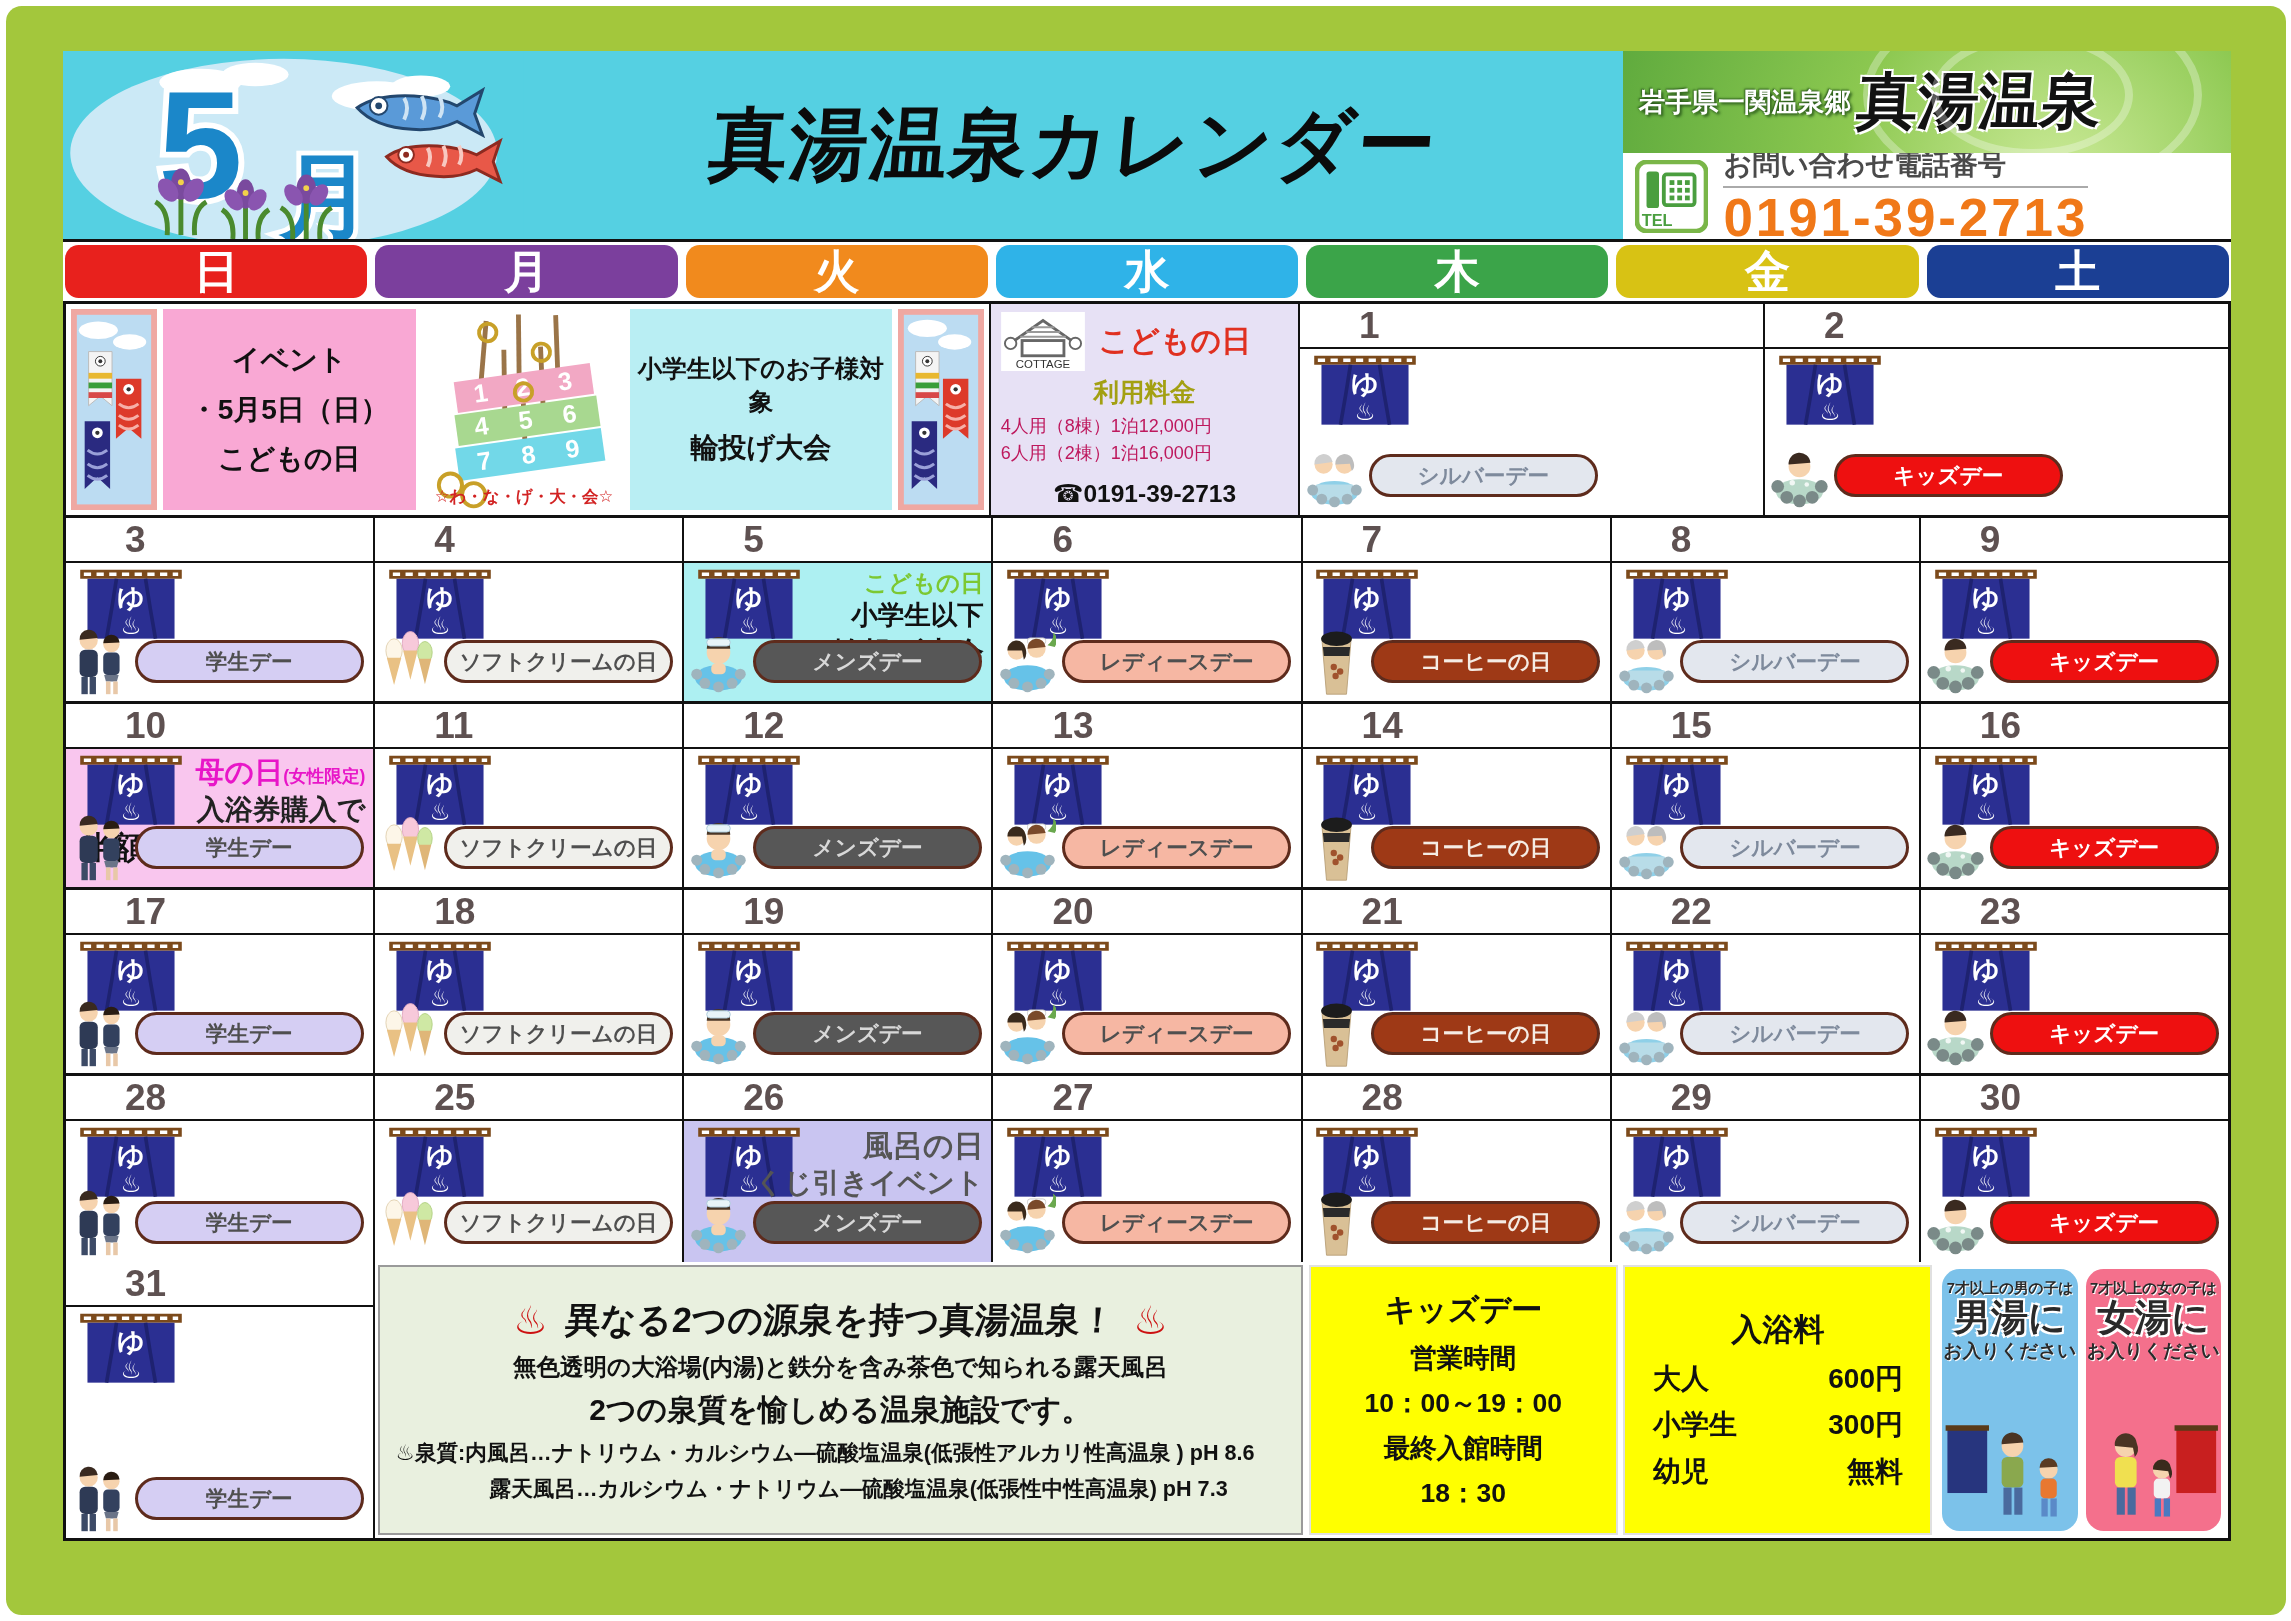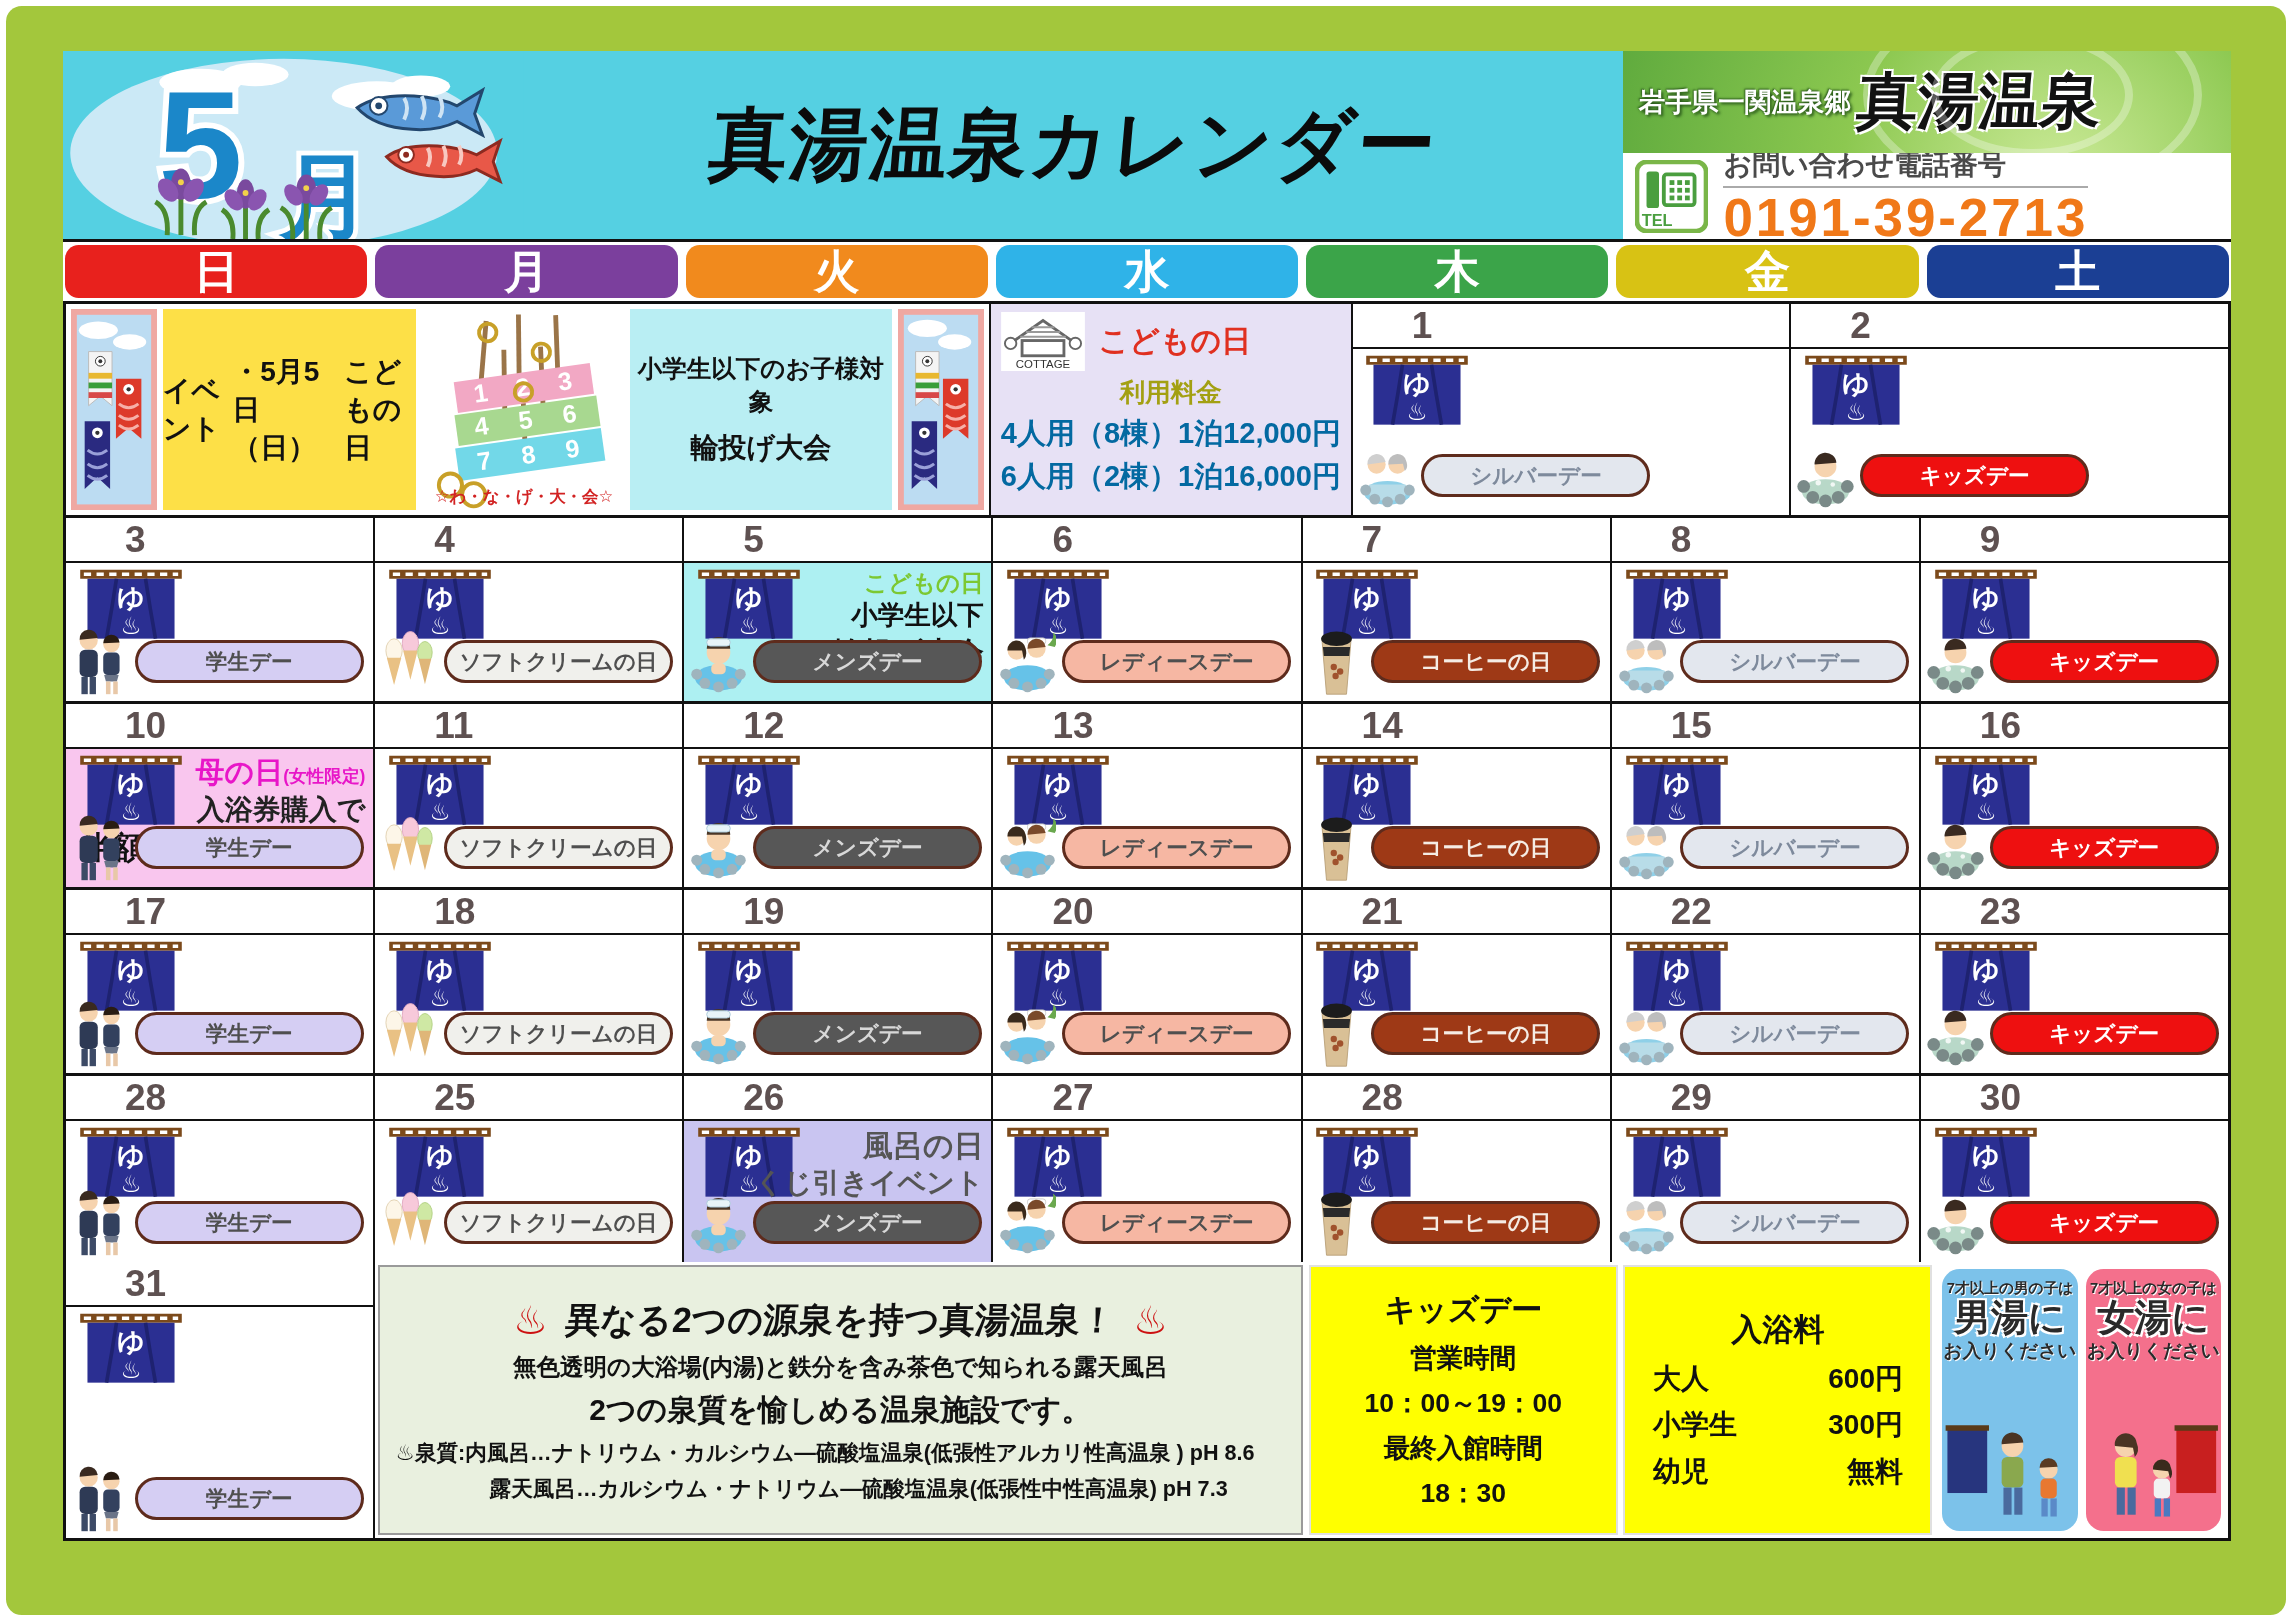--- a/index.html
+++ b/index.html
@@ -39,30 +39,30 @@
 .num{height:45px;border-bottom:2.9px solid #111;display:flex;align-items:center;padding-left:59px;font-size:37px;font-weight:bold;color:#5e5151;flex:0 0 45px}
 .cellbody{flex:1;position:relative;overflow:hidden}
 .noren{position:absolute;left:7.8px;top:3.9px;width:114px;height:78px}
 .badgerow{position:absolute;left:5.9px;right:7.8px;bottom:4.9px;display:flex;align-items:center;gap:5.9px}
 .bicon{width:57px;height:69px;flex:0 0 57px}
 .pill{flex:1;height:43px;border:3.9px solid #5e2b1c;border-radius:979px;display:flex;align-items:center;justify-content:center;font-size:21.6px;font-weight:bold;white-space:nowrap;max-width:229px;overflow:hidden}
 .speciallines{position:absolute;right:7.8px;top:4.9px;text-align:right;font-weight:bold;line-height:1.3}
 
 .merged{flex:0 0 925px;display:flex;gap:5.9px;padding:4.9px;border-right:2.9px solid #111;align-items:stretch}
 .koistrip{width:86px;flex:0 0 86px;height:100%}
-.eventbox{flex:0 0 253px;background:#fde047;display:flex;flex-direction:row;align-items:center;justify-content:center;gap:11.8px;font-weight:bold;color:#111}
+.eventbox{flex:0 0 253px;background:#f9a8d4;display:flex;flex-direction:column;align-items:center;justify-content:center;gap:11.8px;font-weight:bold;color:#111}
 .eventbox div{font-size:28px}
 .wanage{flex:0 0 202px;height:100%}
 .wanagetext{flex:1;background:#b9eef3;display:flex;flex-direction:column;align-items:center;justify-content:center;gap:11.8px;font-weight:bold;color:#111;text-align:center}
 .wt1{font-size:24.5px}.wt2{font-size:28px}
 .cottage{flex:0 0 309px;background:#e7e1f5;border-right:2.9px solid #111;padding:7.8px 9.8px;display:flex;flex-direction:column;align-items:center;gap:3.9px}
 .crow{display:flex;align-items:center;gap:13.7px;align-self:stretch}
 .cottage-title{font-size:30px;font-weight:900;color:#e03020}
 .cottage-sub{font-size:25.5px;font-weight:900;color:#a3a012}
-.cprice{font-size:29px;font-weight:700;color:#0369a1;align-self:flex-start;white-space:nowrap}
+.cprice{font-size:18px;font-weight:400;color:#be185d;align-self:flex-start;white-space:nowrap}
 .ctel{font-size:24.5px;font-weight:bold;color:#111;margin-top:9.8px}
 .tennis{flex:0 0 309px;background:#d5e7f8;border-right:2.9px solid #111;position:relative;padding-top:11.8px;text-align:center;font-weight:bold;color:#111}
 .tennis-title{font-size:30px;margin-bottom:7.8px}
 .tline{font-size:26.5px;margin-top:5.9px}
 .racket{position:absolute;right:9.8px;top:61px;width:71px;height:94px}
 .w1days{flex:1;display:flex}
 
 .w6first{flex:0 0 309px;border-right:2.9px solid #111;display:flex}
 .w6first .daycell{border-right:none}
 .descbox{flex:0 0 925px;background:#e9f0df;border:2.9px solid #9a9a9a;margin:2.9px;padding:5.9px 15.7px;display:flex;flex-direction:column;align-items:center;justify-content:center;gap:6.9px;color:#111}

